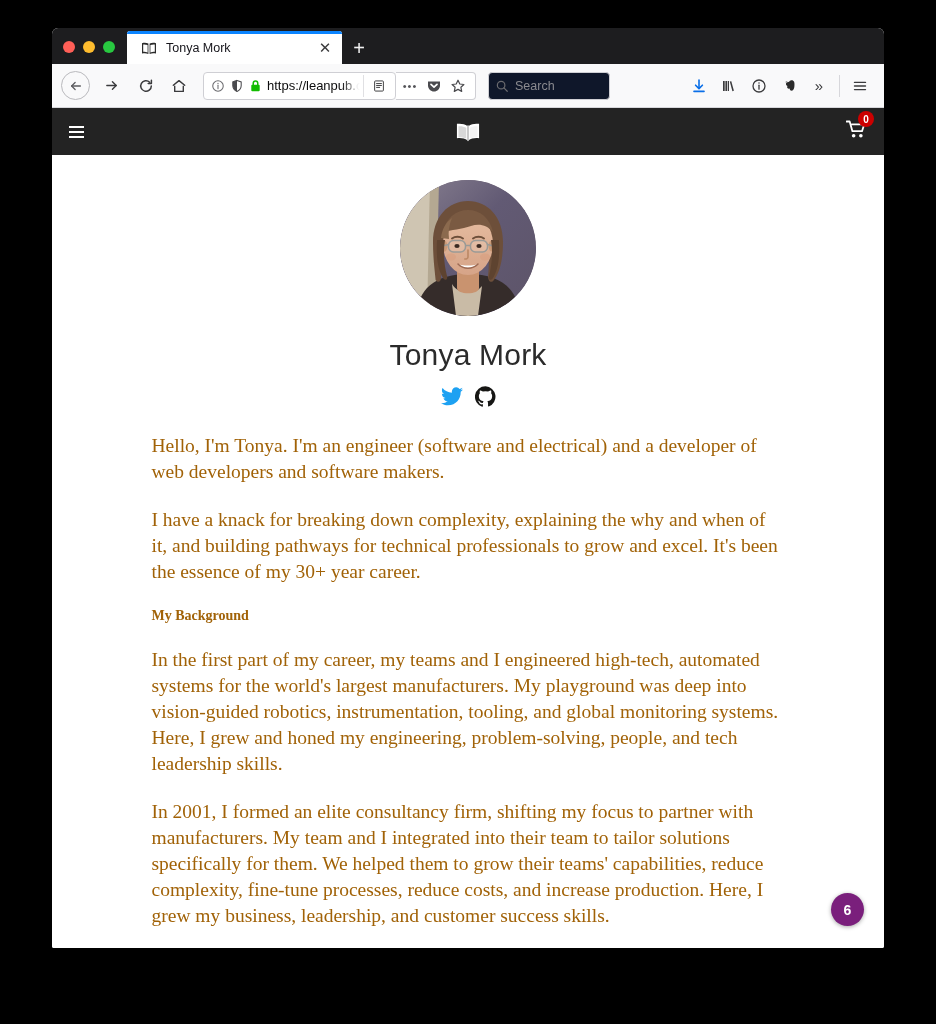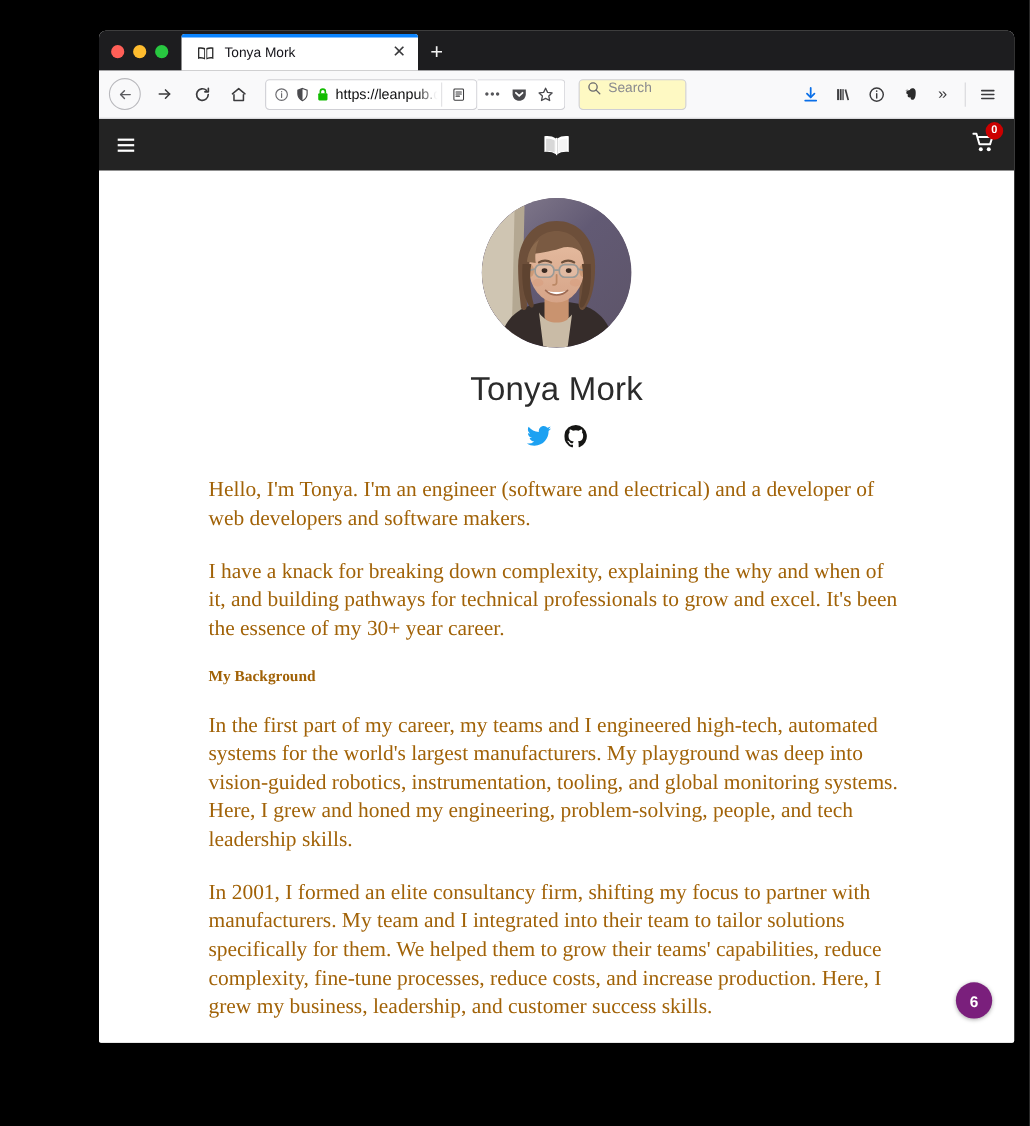--- a/index.html
+++ b/index.html
@@ -18,21 +18,20 @@
   #browser-window {
     position: absolute;
     left: 52px;
     top: 28px;
     width: 832px;
     height: 920px;
     background: #ffffff;
     border-radius: 6px 6px 2px 2px;
     overflow: hidden;
     box-shadow: 0 2px 14px rgba(0,0,0,0.6);
-    margin-left: 38px;
   }
 
   
   #tab-strip {
     height: 36px;
     background: #1d1d1f;
     display: flex;
     align-items: flex-end;
     position: relative;
   }
@@ -189,27 +188,27 @@
   }
   .page-action {
     width: 24px; height: 24px;
     display: flex; align-items: center; justify-content: center;
     color: #3b3b3d;
   }
 
   
   #search-field {
     flex: 0 0 auto;
-    width: 98px;
+    width: 122px;
     height: 28px;
-    background: #fef9c3;
+    background: #0f172a;
     border: 1px solid #cfcfd4;
     border-radius: 4px;
     display: flex;
-    align-items: flex-start;
+    align-items: center;
     padding: 0 6px;
     box-sizing: border-box;
   }
   #search-field .s-icon { margin-right: 6px; display:flex; }
   #search-placeholder {
     font-size: 12.5px;
     color: #8a8a8f;
   }
 
   #toolbar-right {

